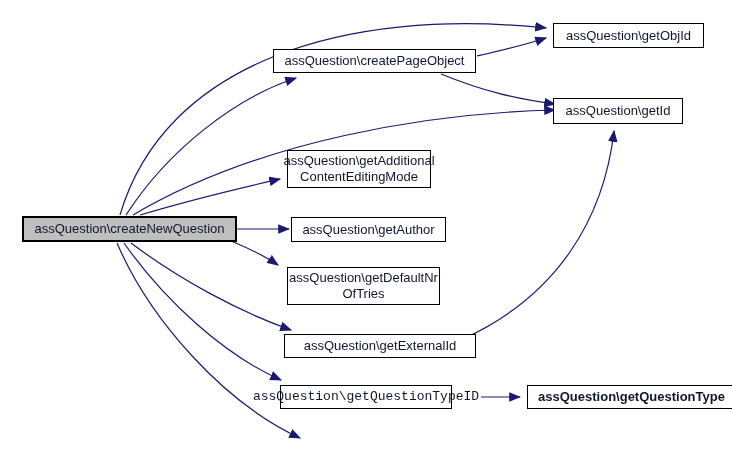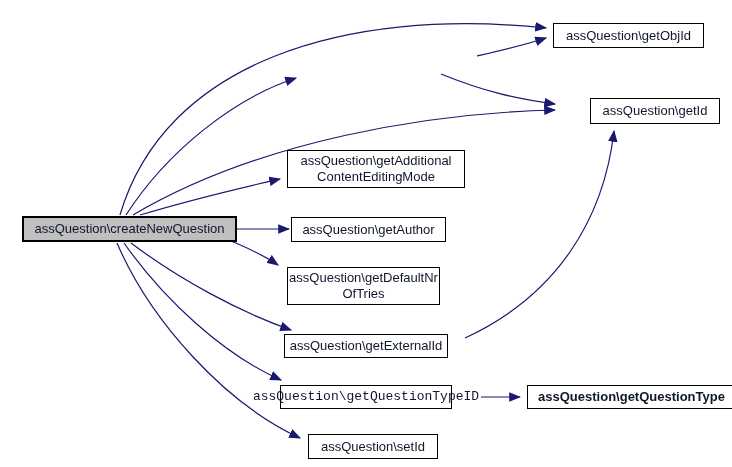--- a/index.html
+++ b/index.html
@@ -52,32 +52,32 @@
       <path d="M 117 243 C 150 320, 224 403, 300 438" marker-end="url(#arrow)"></path>
       <path d="M 477 56 C 503 50, 525 45, 546 38" marker-end="url(#arrow)"></path>
       <path d="M 441 74 C 485 92, 518 99, 555 104" marker-end="url(#arrow)"></path>
       <path d="M 465 338 C 558 295, 604 218, 614 131" marker-end="url(#arrow)"></path>
       <path d="M 481 397 L 520 397" marker-end="url(#arrow)"></path>
     </g>
   </svg>
 
   <div class="node root" style="left:22px;   top:216px; width:215px; height:26px;">assQuestion\createNewQuestion</div>
 
+  <div class="node" style="left:273px; top:49px;  width:203px; height:24px;">assQuestion\createPageObject</div>
 
   <div class="node" style="left:553px; top:23px;  width:151px; height:25px;">assQuestion\getObjId</div>
 
-  <div class="node" style="left:590px; top:98px;  width:130px; height:26px;">assQuestion\getId</div>
+  <div class="node" style="left:553px; top:98px;  width:130px; height:26px;">assQuestion\getId</div>
 
-  <div class="node" style="left:287px; top:150px; width:178px; height:38px;">assQuestion\getAdditional ContentEditingMode</div>
+  <div class="node" style="left:287px; top:150px; width:144px; height:38px;">assQuestion\getAdditional ContentEditingMode</div>
 
   <div class="node" style="left:291px; top:217px; width:155px; height:25px;">assQuestion\getAuthor</div>
 
   <div class="node" style="left:287px; top:267px; width:153px; height:38px;">assQuestion\getDefaultNr OfTries</div>
 
-  <div class="node" style="left:284px; top:334px; width:164px; height:24px;">assQuestion\getExternalId</div>
+  <div class="node" style="left:284px; top:334px; width:192px; height:24px;">assQuestion\getExternalId</div>
 
   <div class="node" style="left:280px; top:385px; width:172px; height:24px;font-family:Liberation Mono, monospace;">assQuestion\getQuestionTypeID</div>
 
   <div class="node" style="left:527px; top:385px; width:209px; height:24px;font-weight:bold;">assQuestion\getQuestionType</div>
 
-  <div class="node" style="left:308px; top:434px; width:130px; height:25px;">assQuestion\setId</div>
 
 </div>
 
 </body></html>

